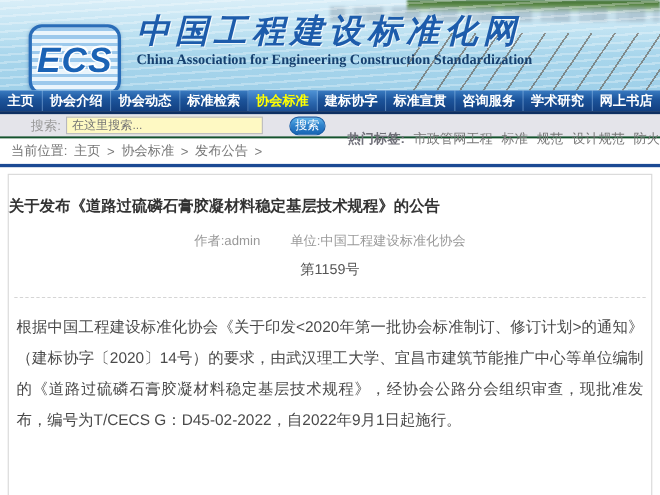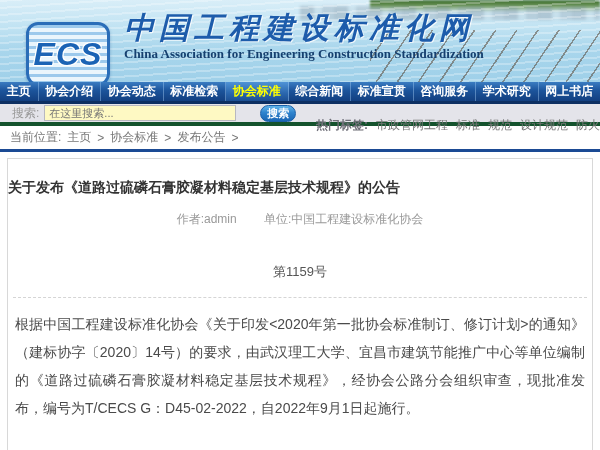--- a/index.html
+++ b/index.html
@@ -38,45 +38,45 @@
     border-bottom: 3px solid #0d2f62; }
   .nav-item { flex: 1 1 auto; display: flex; align-items: center; justify-content: center;
     color: #fff; font-size: 12px; font-weight: bold; text-decoration: none; cursor: pointer;
     border-right: 1px solid rgba(160,200,240,.45); white-space: nowrap; }
   .nav-item:last-child { border-right: none; }
   .nav-item.active { color: #ffff00;
     background: linear-gradient(180deg, #4f93d6 0%, #2a66ad 60%, #1c4f93 100%); }
 
   
   .search-row { display: flex; align-items: center; width: 600px; height: 22px;
-    background: #e4e4ea; border-bottom: 4px solid #14532d; padding-left: 12px; font-size: 12px; }
+    background: #e4e4ea; border-bottom: 2px solid #14532d; padding-left: 28px; font-size: 12px; }
   .search-label { color: #999; margin-right: 5px; white-space: nowrap; }
   .search-input { width: 248px; height: 16px; border: 1px solid #b8b8c0; background: #fef9c3;
     font-size: 11px; color: #555; padding: 0 4px; font-family: "Liberation Sans", sans-serif; }
   .search-btn { margin-left: 24px; width: 46px; height: 17px; border: 1px solid #1a5fa8;
     border-radius: 9px; background: linear-gradient(180deg, #61b5ea 0%, #2f83cd 45%, #1a66b4 100%);
-    color: #fff; font-size: 11px; font-weight: bold; line-height: 14px; cursor: pointer;
+    color: #fff; font-size: 11px; font-weight: normal; line-height: 14px; cursor: pointer;
     font-family: "Liberation Sans", sans-serif; }
   .hot-tags { margin-left: 20px; color: #777; display: flex; gap: 8px; white-space: nowrap; margin-top: 24px; }
   .hot-tags .tag { color: #777; text-decoration: none; cursor: pointer; }
   .hot-tags .tag-label { font-weight: bold; color: #6f6f78; }
 
   
   .breadcrumb { display: flex; align-items: center; width: 600px; height: 23px; background: #fff;
     padding-left: 10px; font-size: 12px; color: #777; gap: 6px; white-space: nowrap; }
   .breadcrumb a { color: #777; text-decoration: none; cursor: pointer; }
   .accent-line { width: 600px; height: 3px; background: #1b4a94; }
 
   
   .content-box { margin: 6px 7px 0 7px; border: 1px solid #d8d8d8; background: #fff;
     height: 400px; padding-top: 20px; }
   .article-title { font-size: 14px; font-weight: bold; color: #333; }
   .article-meta { margin-top: 14px; text-align: center; font-size: 12px; color: #999; }
   .article-meta span { margin: 0 12px; }
-  .doc-number { margin-top: 35px; text-align: center; font-size: 13px; color: #555; }
+  .doc-number { margin-top: 8px; text-align: center; font-size: 13px; color: #555; }
   .dashed-sep { margin: 16px 5px 0 5px; border-top: 1px dashed #d5d5d5; height: 0; }
   .article-body { margin: 12px 7px 0 7px; font-size: 14px; color: #4a4a4a;
     line-height: 28px; text-align: justify; }
 </style>
 </head>
 <body>
 
 <div class="banner">
   <div class="trees"></div>
   <div class="skyline"></div>
@@ -88,21 +88,21 @@
   <div class="site-title-cn">中国工程建设标准化网</div>
   <div class="site-title-en">China Association for Engineering Construction Standardization</div>
 </div>
 
 <div class="nav">
   <a class="nav-item">主页</a>
   <a class="nav-item">协会介绍</a>
   <a class="nav-item">协会动态</a>
   <a class="nav-item">标准检索</a>
   <a class="nav-item active">协会标准</a>
-  <a class="nav-item">综合新闻</a>
+  <a class="nav-item">建标协字</a>
   <a class="nav-item">标准宣贯</a>
   <a class="nav-item">咨询服务</a>
   <a class="nav-item">学术研究</a>
   <a class="nav-item">网上书店</a>
 </div>
 
 <div class="search-row">
   <span class="search-label">搜索:</span>
   <input class="search-input" type="text" placeholder="在这里搜索..." style="">
   <button class="search-btn">搜索</button>

